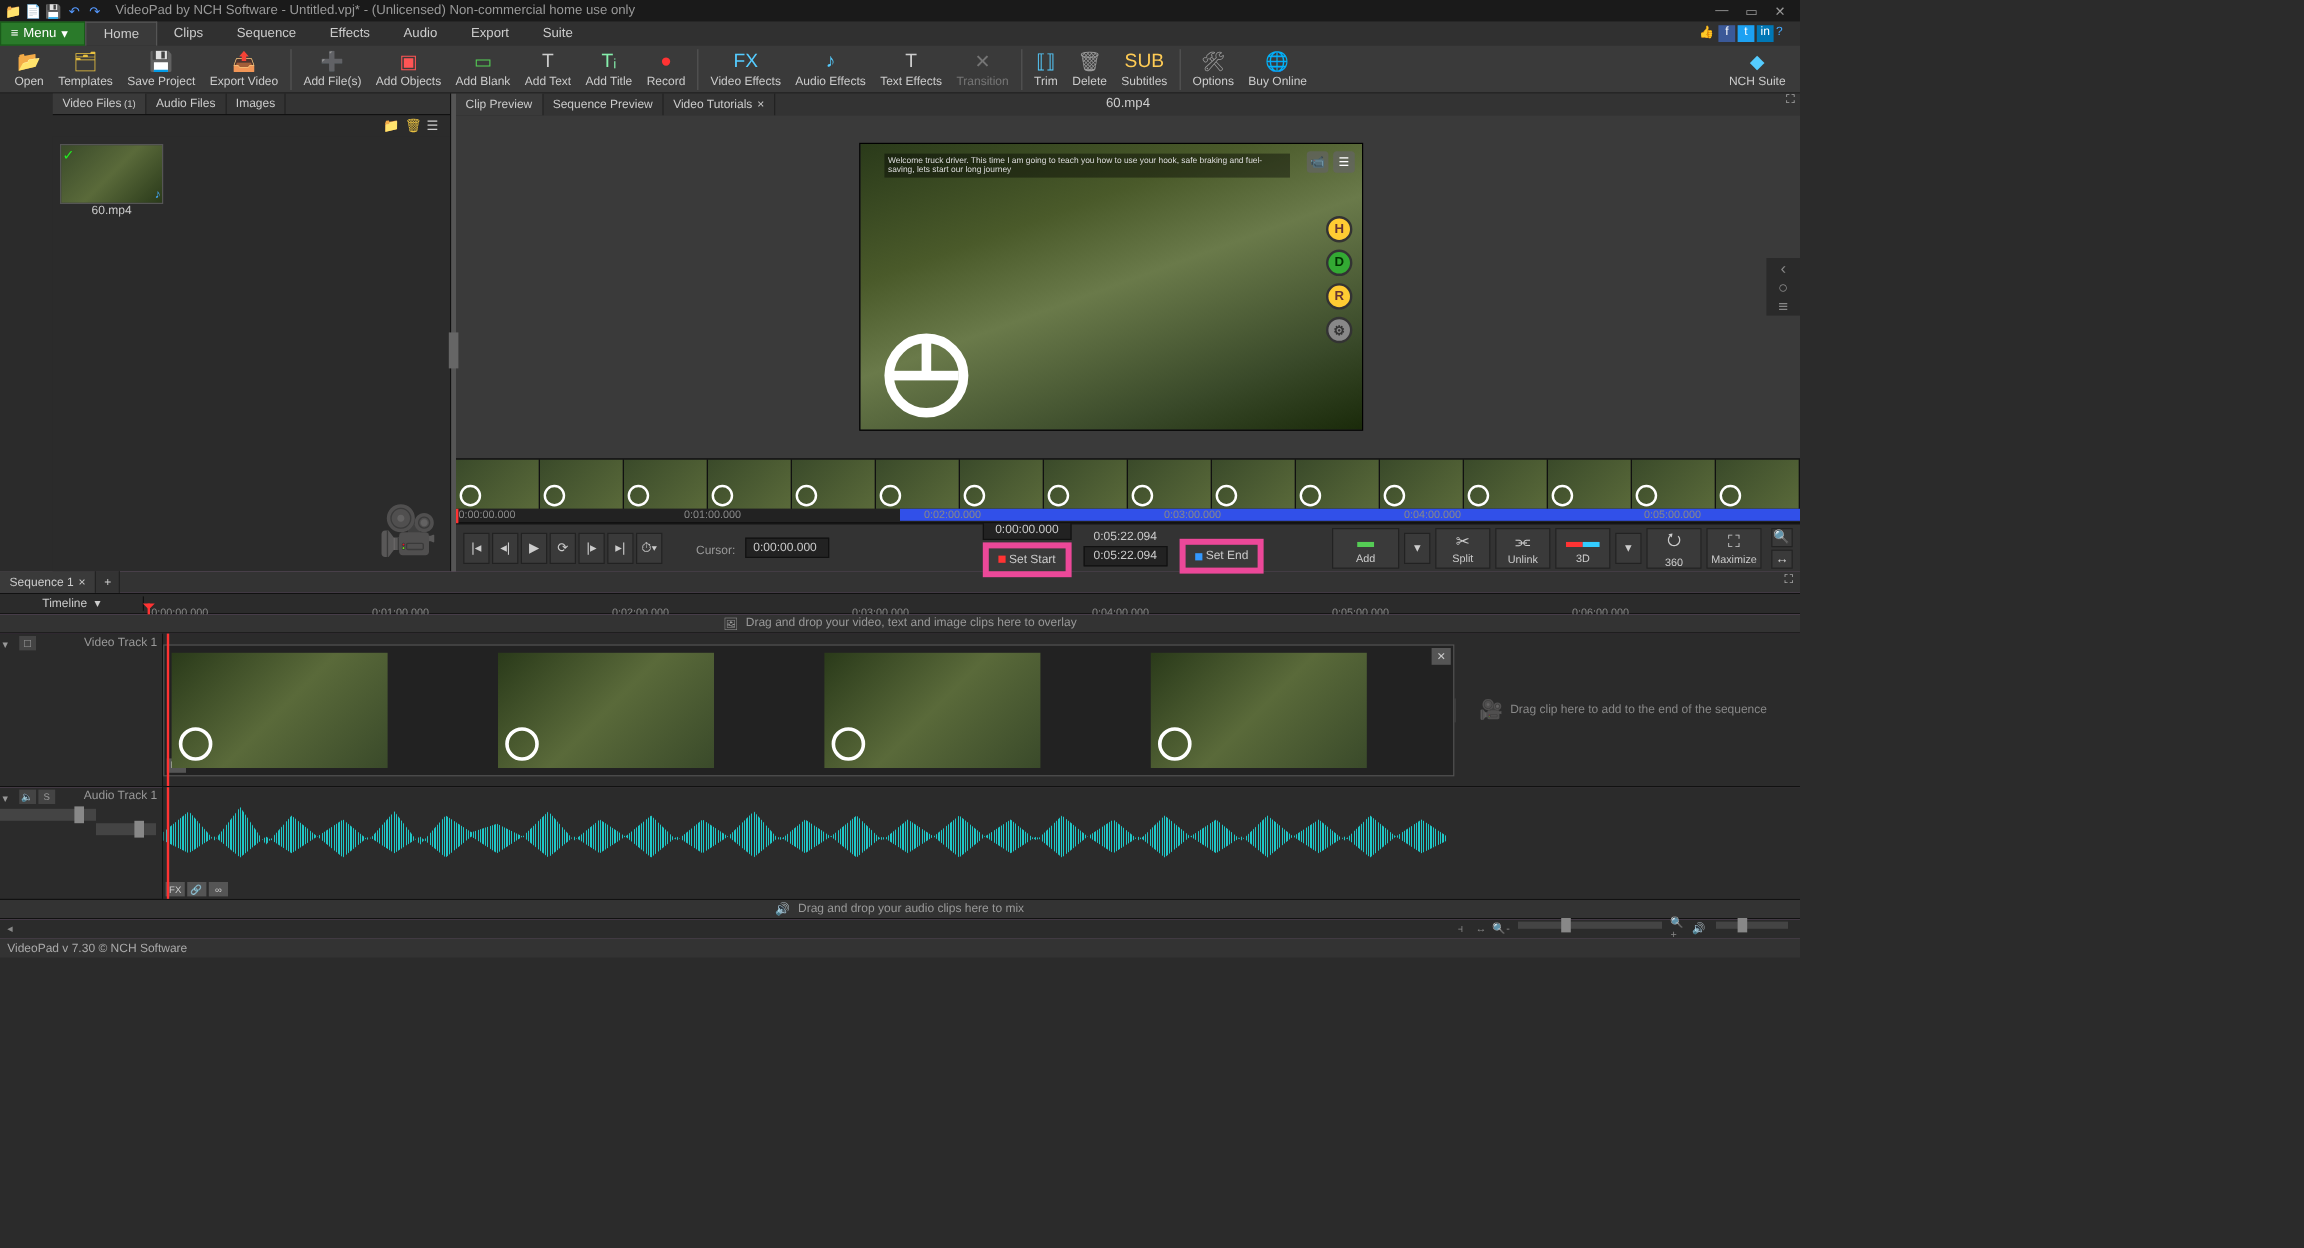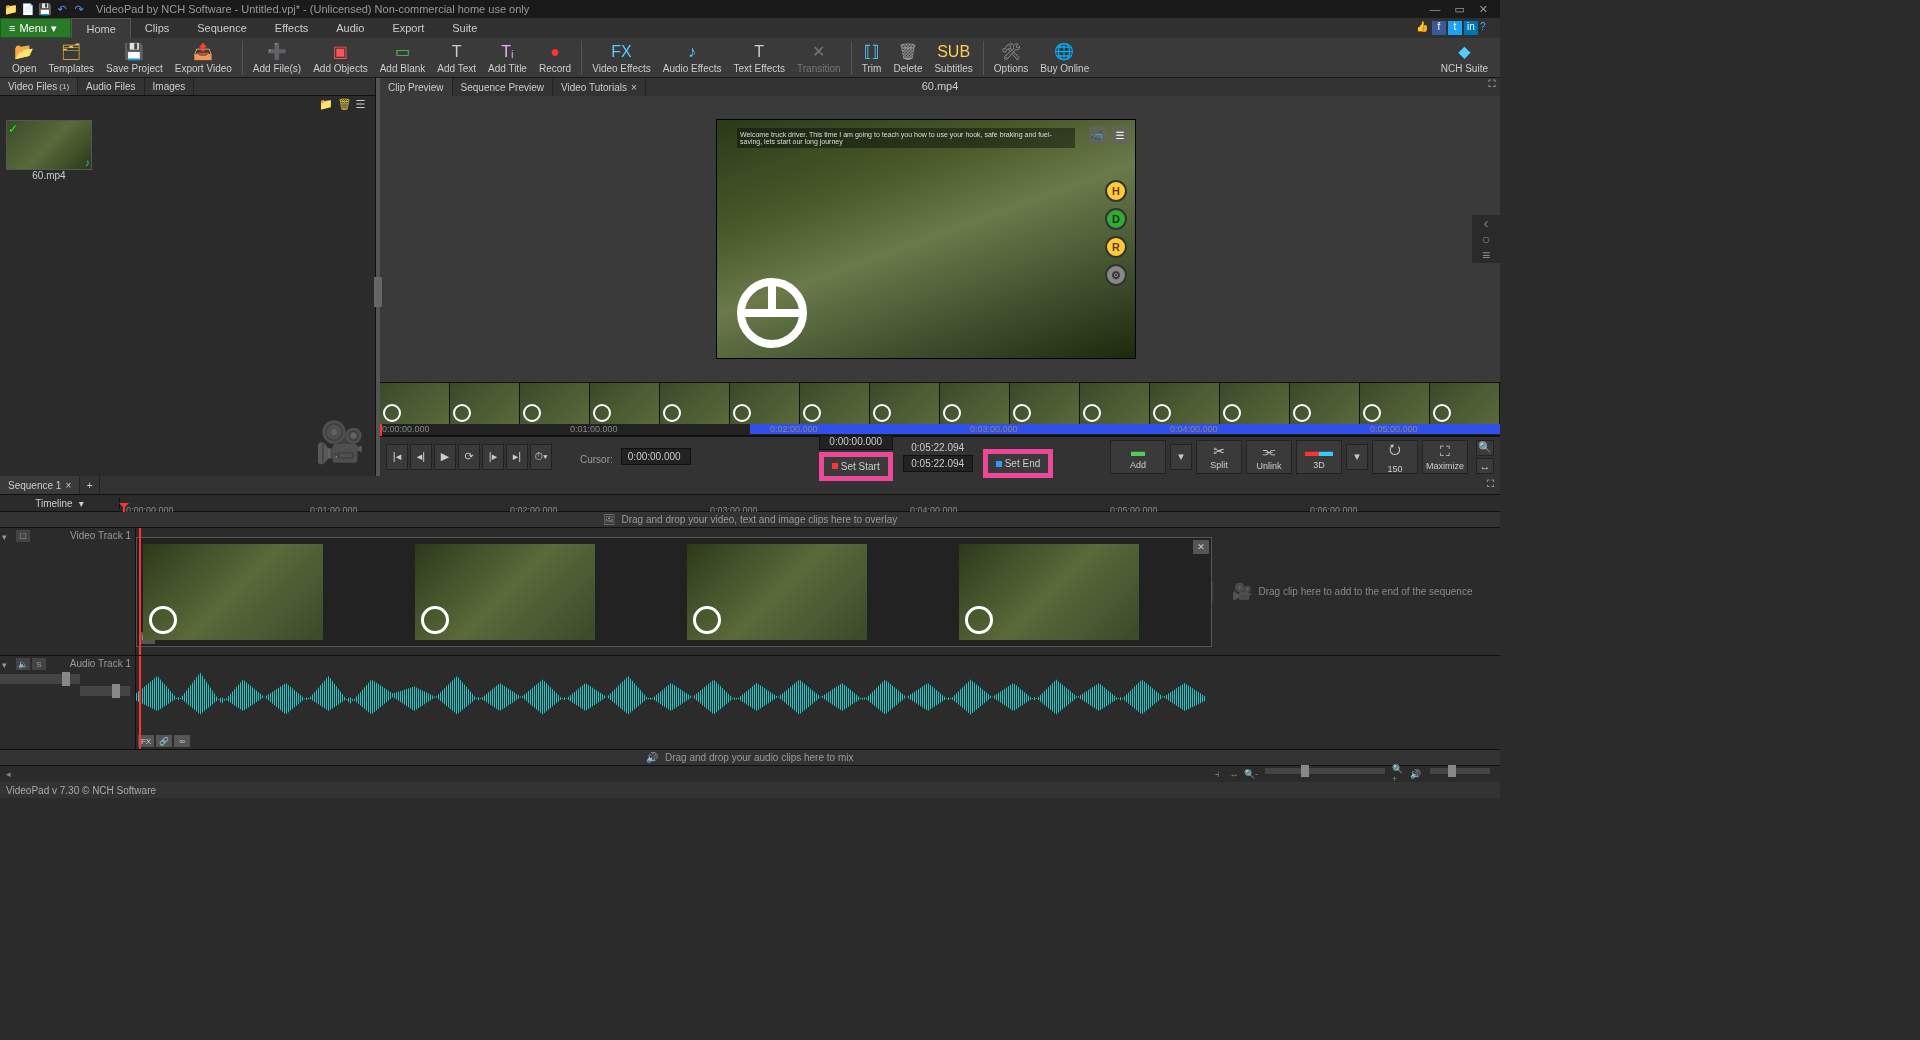--- a/index.html
+++ b/index.html
@@ -15,21 +15,21 @@
 .menutab.active { background: #3a3a3a; border: 1px solid #555; border-bottom: none; }
 .social { margin-left: auto; display: flex; gap: 2px; align-items: center; padding-right: 6px; }
 .social span { width: 14px; height: 14px; font-size: 10px; }
 .ribbon { height: 40px; background: #3a3a3a; display: flex; align-items: center; padding: 2px 6px; border-bottom: 1px solid #1a1a1a; }
 .rbtn { display: flex; flex-direction: column; align-items: center; padding: 0 6px; cursor: pointer; font-size: 10px; color: #ccc; gap: 1px; }
 .rbtn .ico { width: 20px; height: 20px; display: flex; align-items: center; justify-content: center; font-size: 16px; }
 .rbtn.disabled { opacity: 0.4; }
 .rsep { width: 1px; height: 34px; background: #555; margin: 0 4px; }
 .spacer { flex: 1; }
 .mainrow { display: flex; height: 398px; background: #2b2b2b; }
-.binpanel { width: 420px; display: flex; flex-direction: column; border-right: 1px solid #111; }
+.binpanel { width: 420px; display: flex; flex-direction: column; border-right: 1px solid #111; padding-left: 44px; }
 .bintabs { height: 18px; background: #333; display: flex; align-items: stretch; border-bottom: 1px solid #111; }
 .bintab { padding: 0 8px; display: flex; align-items: center; font-size: 10px; border-right: 1px solid #222; cursor: pointer; }
 .bintab.active { background: #3a3a3a; }
 .bintab sup { font-size: 8px; margin-left: 2px; }
 .bintools { height: 18px; display: flex; justify-content: flex-end; padding: 2px 6px; gap: 4px; }
 .bintools span { width: 14px; height: 14px; font-size: 11px; }
 .bincontent { flex: 1; background: #2b2b2b; padding: 6px; position: relative; }
 .clipthumb { width: 86px; text-align: center; font-size: 10px; color: #ccc; }
 .clipthumb .img { width: 86px; height: 50px; background: linear-gradient(135deg,#3a4a2a,#5a6a3a,#2a3a1a); border: 1px solid #555; position: relative; }
 .clipthumb .img::before { content: "✓"; position: absolute; top: 1px; left: 1px; color: #2e2; font-size: 12px; }
@@ -179,21 +179,21 @@
     </div>
   <div class="rbtn">
       <span class="ico" style="color:#5c5">▭</span>
       <span>Add Blank</span>
     </div>
   <div class="rbtn">
       <span class="ico" style="color:#ccc">T</span>
       <span>Add Text</span>
     </div>
   <div class="rbtn">
-      <span class="ico" style="color:#f0abfc">Tᵢ</span>
+      <span class="ico" style="color:#86efac">Tᵢ</span>
       <span>Add Title</span>
     </div>
   <div class="rbtn">
       <span class="ico" style="color:#f33">●</span>
       <span>Record</span>
     </div>
   <div class="rsep"></div>
   <div class="rbtn">
       <span class="ico" style="color:#5cf">FX</span>
       <span>Video Effects</span>
@@ -374,21 +374,21 @@
           <span class="ti">⫘</span>
           <span>Unlink</span>
         </div>
       <div class="toolbtn">
           <span class="ti"><span style="color:#f33">▬</span><span style="color:#3cf">▬</span></span>
           <span>3D</span>
         </div>
       <div class="pbtn">▾</div>
       <div class="toolbtn">
           <span class="ti">⭮</span>
-          <span>150</span>
+          <span>360</span>
         </div>
       <div class="toolbtn">
           <span class="ti">⛶</span>
           <span>Maximize</span>
         </div>
       <div style="display:flex;flex-direction:column;gap:2px;margin-left:4px">
         <div class="pbtn" style="height:16px;width:18px">🔍</div>
         <div class="pbtn" style="height:16px;width:18px">↔</div>
       </div>
     </div>

